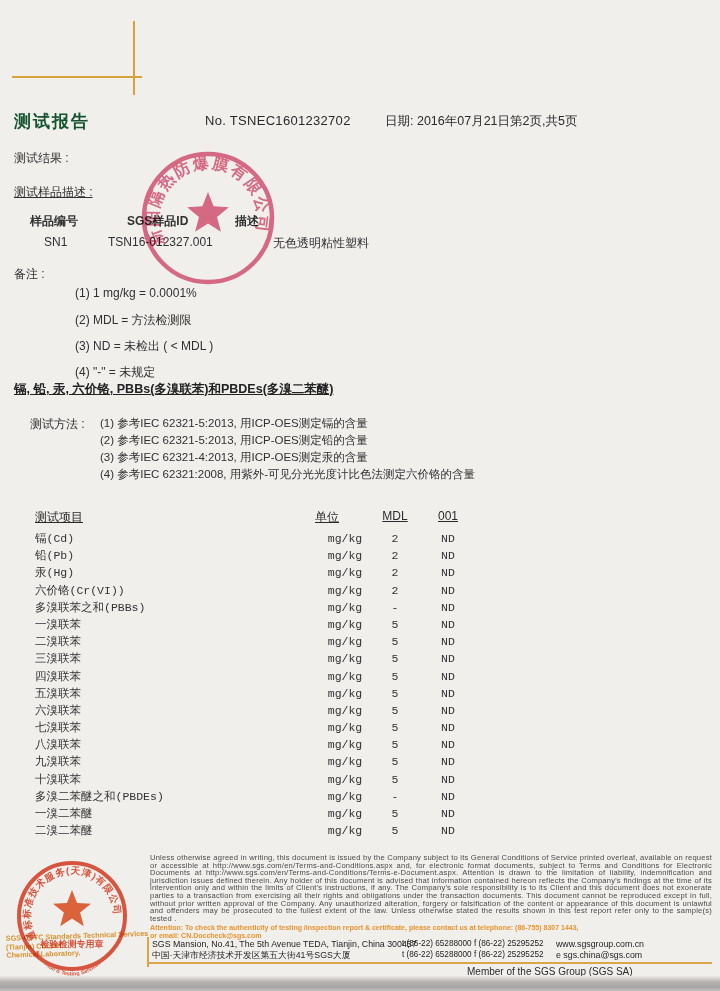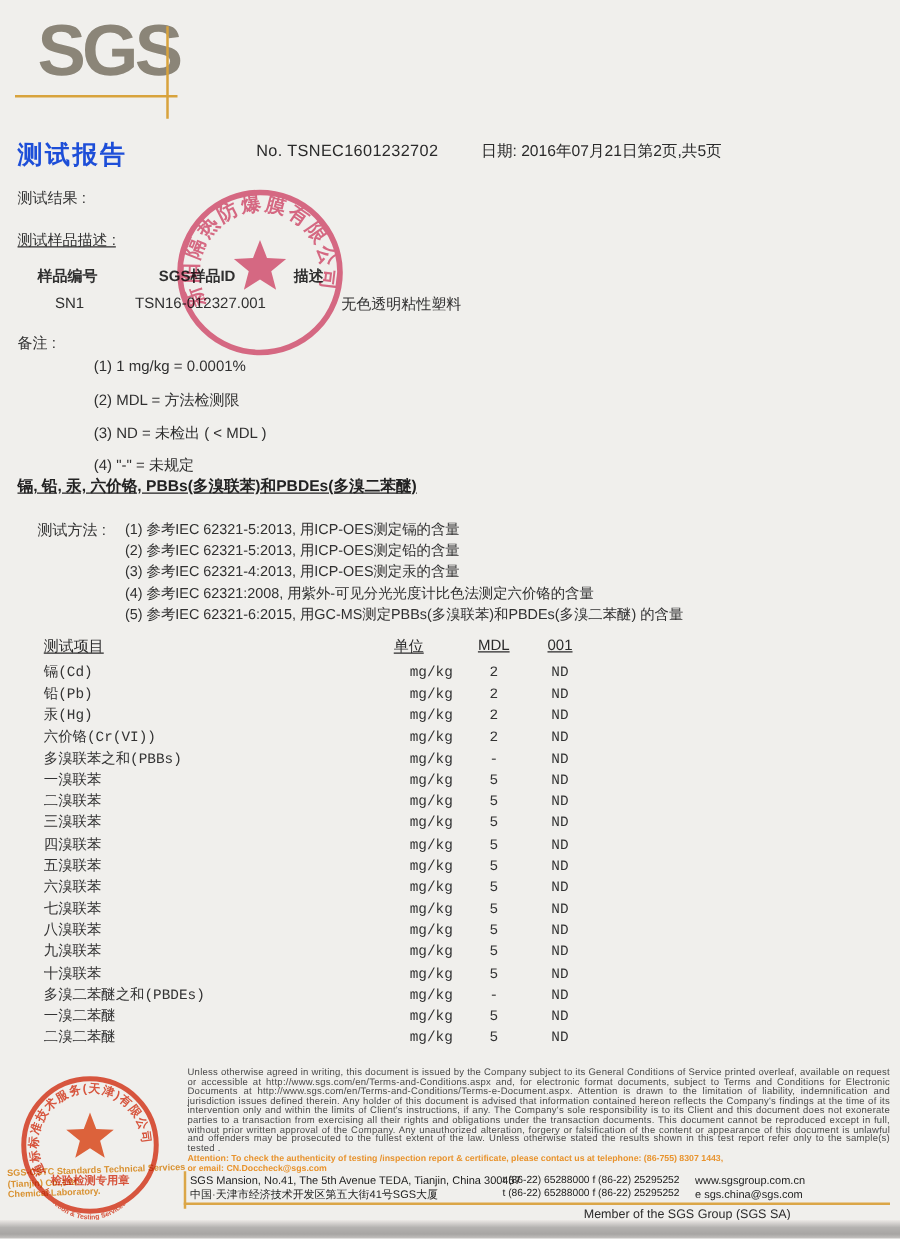--- a/index.html
+++ b/index.html
@@ -7,21 +7,21 @@
     position:relative;width:720px;height:991px;
     background:#f0efec;
     font-family:"Liberation Sans","DejaVu Sans",sans-serif;
     color:#2f2f2f;overflow:hidden;
   }
   .abs{position:absolute;}
   
   .logo-text{left:30px;top:12px;font-size:58px;font-weight:bold;color:#8b8578;letter-spacing:-3px;line-height:1;}
   .logo-hline{left:12px;top:76px;width:130px;height:2px;background:#d8a33c;}
   .logo-vline{left:133px;top:21px;width:2px;height:74px;background:#d8a33c;}
-  .report-title{left:14px;top:110px;font-size:20px;font-weight:bold;color:#1d4ed8;letter-spacing:2px;}
+  .report-title{left:14px;top:110px;font-size:17px;font-weight:bold;color:#14532d;letter-spacing:2px;}
   .report-no{left:205px;top:113px;font-size:13px;color:#2a2a2a;letter-spacing:.3px;}
   .date-line{left:385px;top:113px;font-size:12.5px;color:#2a2a2a;}
   .page-info{left:510px;top:113px;font-size:12.5px;color:#2a2a2a;}
   
   .fs12{font-size:12px;color:#303030;}
   .result-label{left:14px;top:150px;}
   .sample-desc-label{left:14px;top:184px;text-decoration:underline;}
   .s-h1{left:30px;top:213px;font-weight:bold;}
   .s-h2{left:127px;top:213px;font-weight:bold;}
   .s-h3{left:235px;top:213px;font-weight:bold;}
@@ -70,21 +70,20 @@
   .stamp-upper{left:138px;top:148px;width:140px;height:140px;opacity:.82;}
   .stamp-lower{left:12px;top:856px;width:120px;height:120px;opacity:.9;}
   .seal-caption{left:6px;top:932px;width:160px;font-size:7.3px;line-height:8.6px;font-weight:bold;
      color:#e79d38;transform:rotate(-2deg);mix-blend-mode:multiply;}
 </style>
 </head>
 <body>
 
 <div class="page">
 
-  <div class="abs logo-text">SGS</div>
   <div class="abs logo-hline"></div>
   <div class="abs logo-vline"></div>
 
   <div class="abs report-title">测试报告</div>
   <div class="abs report-no">No. TSNEC1601232702</div>
   <div class="abs date-line">日期: 2016年07月21日</div>
   <div class="abs page-info">第2页,共5页</div>
 
   <div class="abs fs12 result-label">测试结果 :</div>
   <div class="abs fs12 sample-desc-label">测试样品描述 :</div>
@@ -107,21 +106,20 @@
 
   <div class="abs section-heading">镉, 铅, 汞, 六价铬, PBBs(多溴联苯)和PBDEs(多溴二苯醚)</div>
 
   <div class="abs fs12 method-label">测试方法 :</div>
   <div class="abs methods-list">
 
   <div>(1) 参考IEC 62321-5:2013, 用ICP-OES测定镉的含量</div>
       <div>(2) 参考IEC 62321-5:2013, 用ICP-OES测定铅的含量</div>
       <div>(3) 参考IEC 62321-4:2013, 用ICP-OES测定汞的含量</div>
       <div>(4) 参考IEC 62321:2008, 用紫外-可见分光光度计比色法测定六价铬的含量</div>
-      <div>(5) 参考IEC 62321-6:2015, 用GC-MS测定PBBs(多溴联苯)和PBDEs(多溴二苯醚) 的含量</div>
     </div>
 
   <div class="abs rt-head">
     <span class="h-item">测试项目</span>
     <span class="h-unit">单位</span>
     <span class="h-mdl">MDL</span>
     <span class="h-col1">001</span>
   </div>
   <div class="abs rt-rows">
 

